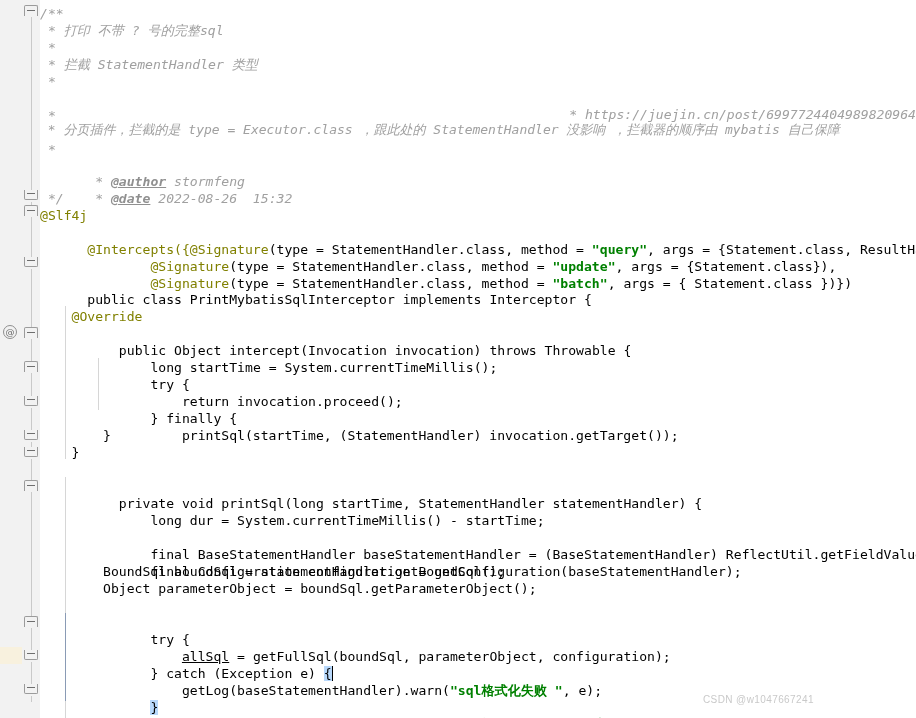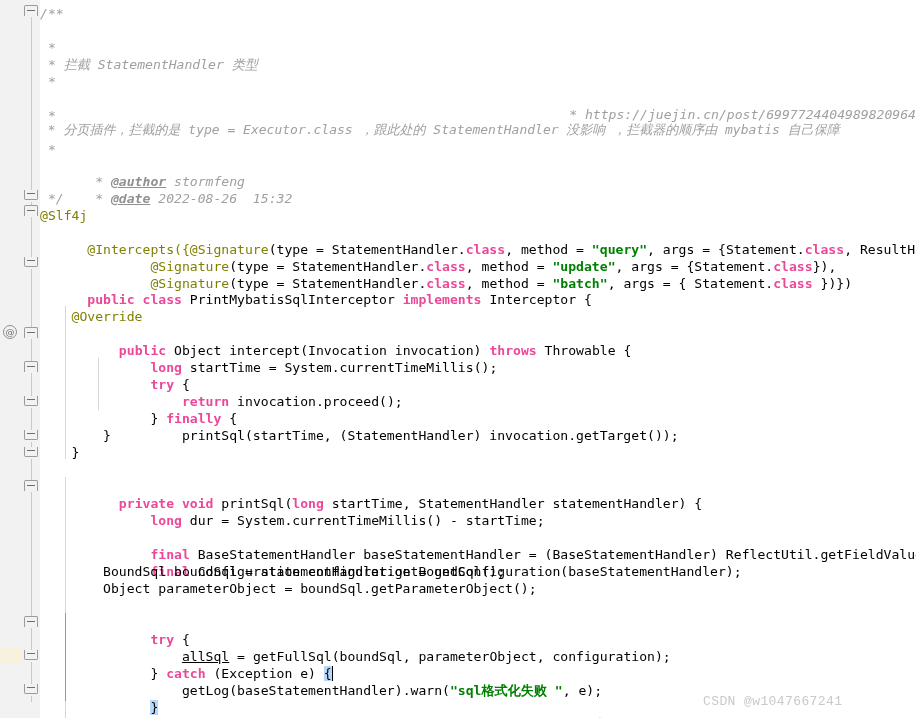--- a/index.html
+++ b/index.html
@@ -123,47 +123,47 @@
 
   
   .indent-guide {
     position: absolute;
     width: 1px;
     background: #d6d6d6;
   }
   .indent-guide.active { background: #8a9bb5; width: 1px; }
 
   
-  .kw       { color: #ec4899; font-weight: bold; }
+  .kw       { color: #000000; font-weight: normal; }
   .cmt      { color: #a0a0a0; font-style: italic; }
   .cmt-tag  { color: #909090; font-style: italic; font-weight: bold;
               text-decoration: underline; }
   .ann      { color: #808000; }
   .str      { color: #008000; font-weight: bold; }
   .ident    { color: #000000; }
   .stat     { color: #000000; }
   .stat-u   { color: #000000; text-decoration: underline; }
   .brace-hl { background: #b8d8fb; }
-  .cls      { color: #ec4899; font-weight: bold; }
+  .cls      { color: #000000; font-weight: normal; }
 
   .caret {
     display: inline-block;
     width: 1px;
     height: 15px;
     background: #000000;
     vertical-align: -3px;
     margin: 0 -1px 0 0;
   }
 
   
   .watermark {
     position: absolute;
     color: #c9c9c9;
-    font-family: Liberation Mono, monospace;
-    font-size: 13px;
+    font-family: Liberation Sans, sans-serif;
+    font-size: 10px;
     letter-spacing: 0.4px;
     white-space: nowrap;
   }
 </style>
 </head>
 <body>
 
 <div id="editor">
 
   <div class="caret-line-bg" style="top:647px;"></div>
@@ -235,20 +235,21 @@
   </div>
 
   <div class="codearea">
 
     <div class="indent-guide" style="left:25px;top:306px;height:153px;"></div>
     <div class="indent-guide" style="left:58px;top:358px;height:52px;"></div>
     <div class="indent-guide" style="left:25px;top:477px;height:241px;"></div>
     <div class="indent-guide active" style="left:25px;top:613px;height:88px;"></div>
 
     <div class="line" style="top:5px;"><span class="cmt">/**</span></div>
+    <div class="line" style="top:22px;"><span class="cmt"> * 打印 不带 ? 号的完整sql</span></div>
     <div class="line" style="top:39px;"><span class="cmt"> *</span></div>
     <div class="line" style="top:56px;"><span class="cmt"> * 拦截 StatementHandler 类型</span></div>
     <div class="line" style="top:73px;"><span class="cmt"> *</span></div>
     <div class="line" style="top:106px;text-align:right;"><span class="cmt"> * https://juejin.cn/post/6997724404989820964</span></div>
     <div class="line" style="top:107px;"><span class="cmt"> *</span></div>
     <div class="line" style="top:121px;font-size:13px;"><span class="cmt"> * 分页插件，拦截的是 type = Executor.class ，跟此处的 StatementHandler 没影响 ，拦截器的顺序由 mybatis 自己保障</span></div>
     <div class="line" style="top:141px;"><span class="cmt"> *</span></div>
 
     <div class="line" style="top:156px;">
       <span class="cmt"> * </span><span class="cmt-tag">@author</span><span class="cmt"> stormfeng</span>

